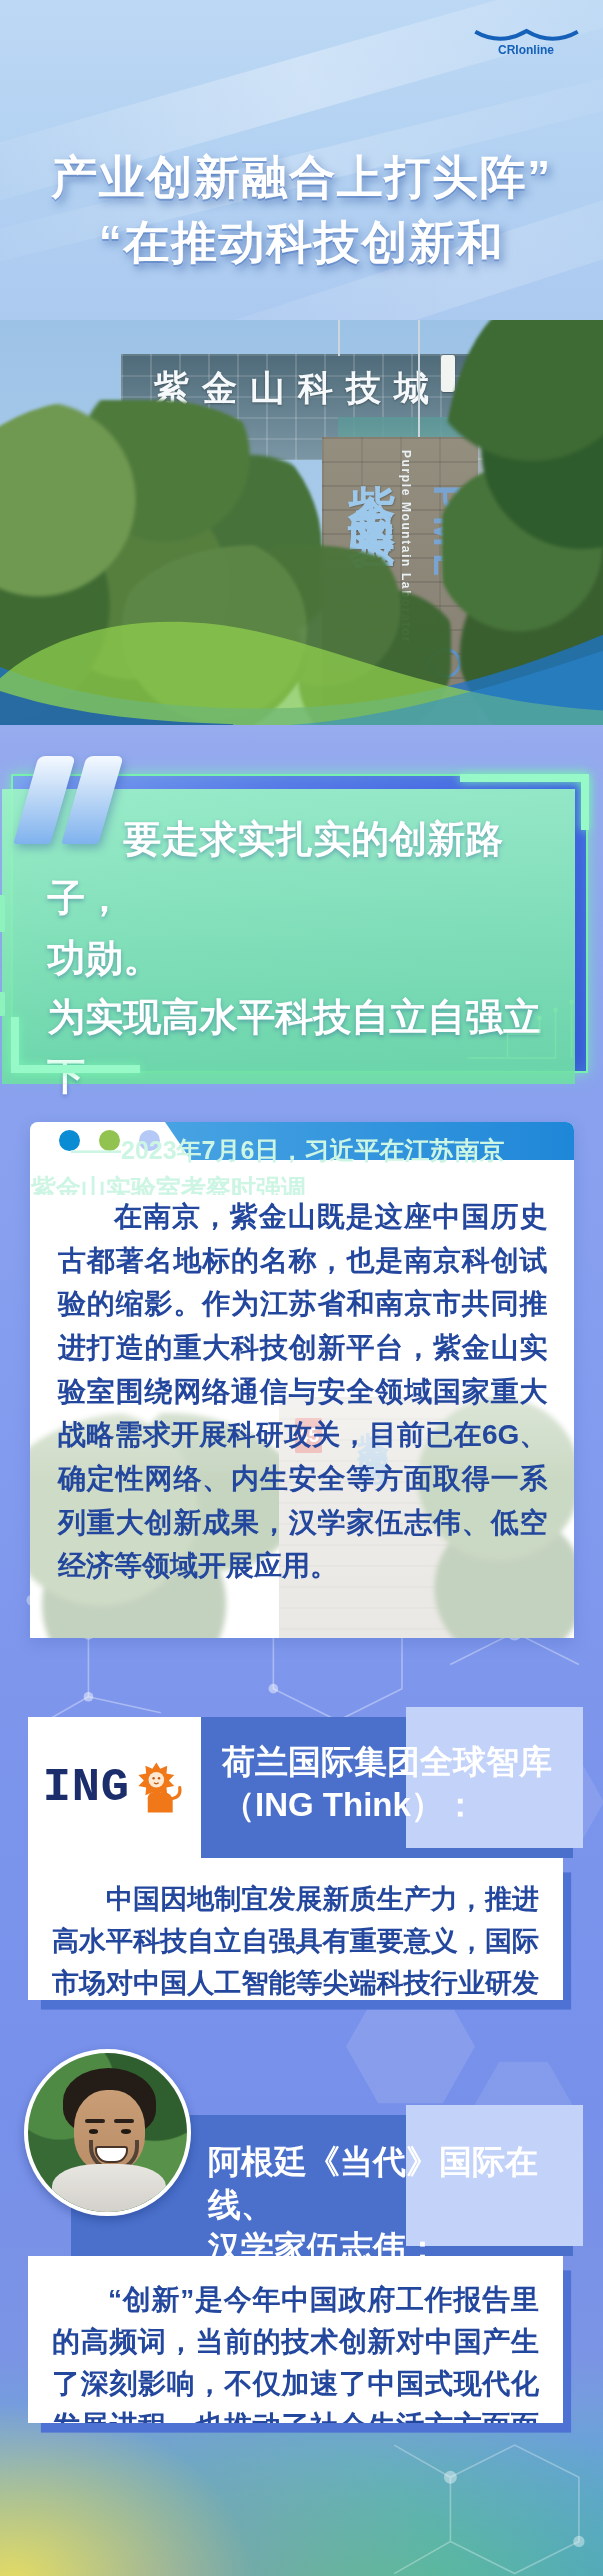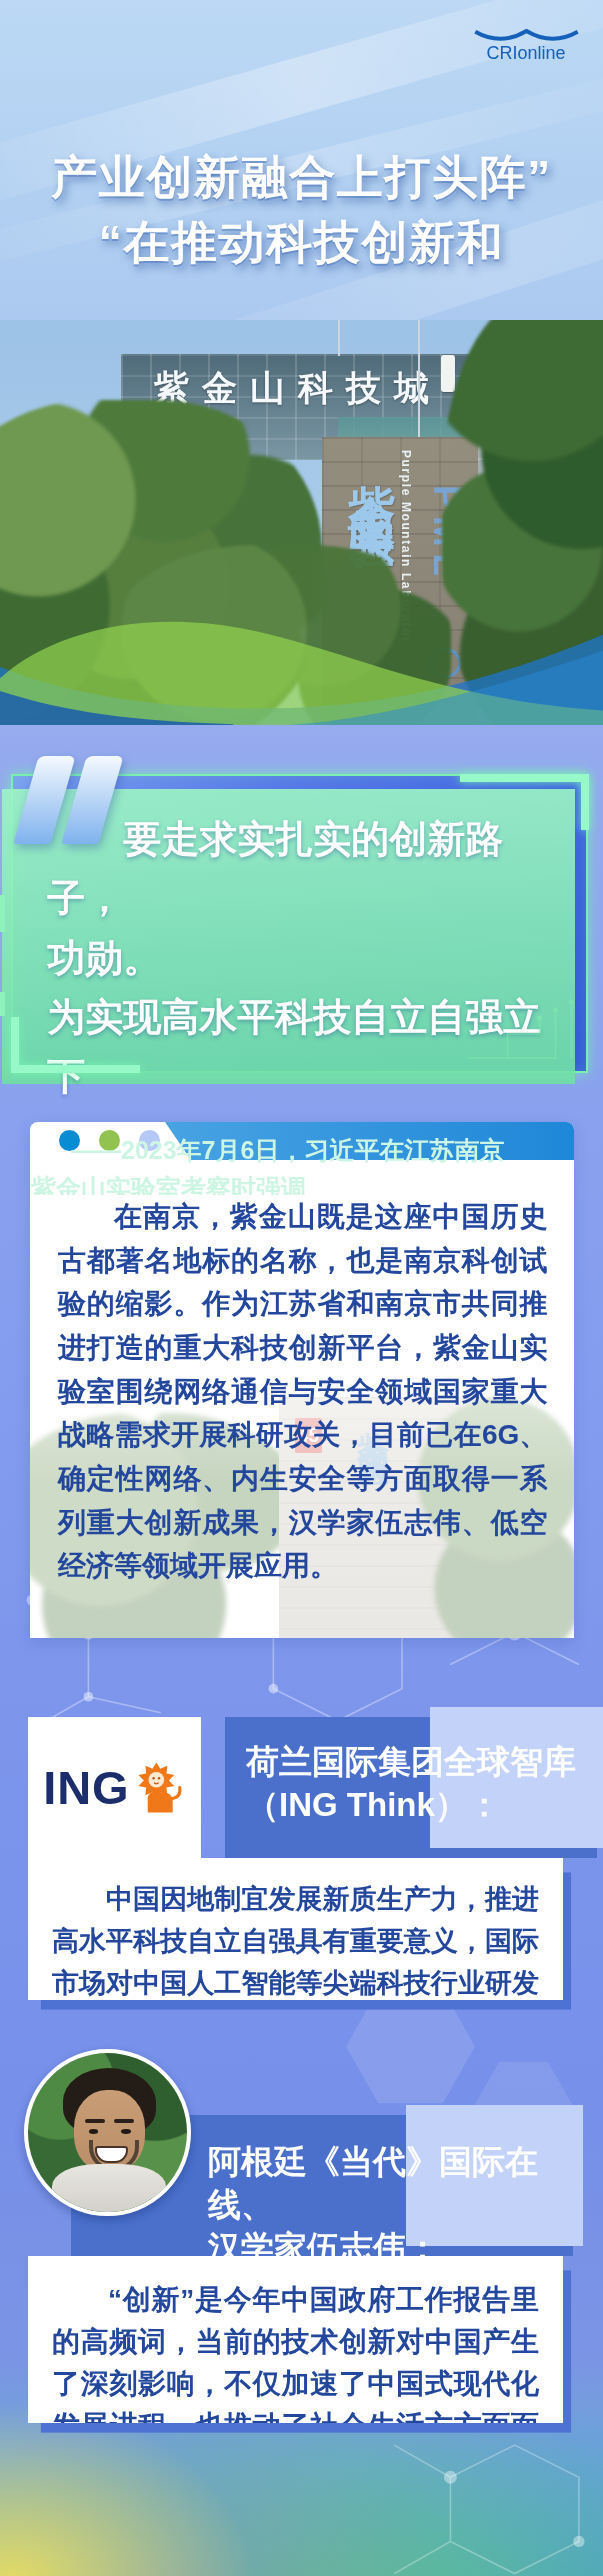--- a/index.html
+++ b/index.html
@@ -16,21 +16,21 @@
   .streak{position:absolute;left:-97px;width:804px;height:56px;opacity:.45;pointer-events:none;
     background:linear-gradient(90deg,transparent,rgba(255,255,255,.75),transparent);}
   .s1{top:56px;transform:rotate(-16deg);}
   .s2{top:153px;height:32px;transform:rotate(-14deg);opacity:.3;}
   .s3{top:241px;left:80px;transform:rotate(-18deg);opacity:.25;}
 
   
   .brand{position:absolute;left:469px;top:27px;width:114px;text-align:center;}
   .brand-cn{font-size:36px;font-weight:900;color:#1560b8;line-height:1;letter-spacing:0.8px;}
   .brand-cn .red{color:#e02318;font-size:42px;}
-  .brand-en{font-size:18px;font-weight:400;color:#1560b8;letter-spacing:0;margin-top:-3.2px;}
+  .brand-en{font-size:12px;font-weight:700;color:#1560b8;letter-spacing:0;margin-top:-3.2px;}
 
   
   .headline{position:absolute;top:145px;left:0;width:100%;text-align:center;color:#fff;
     font-size:46px;font-weight:900;line-height:1.42;letter-spacing:1.6px;
     text-shadow:0 2.4px 0 rgba(45,95,180,.35),3.2px 4.8px 8px rgba(30,70,150,.5);}
 
   
   .photo{position:absolute;left:0;top:320px;width:603px;height:405px;overflow:hidden;
     background:linear-gradient(180deg,#9cc2e6 0%,#a9cbea 50%,#b6d4ec 100%);}
   .bldgA{position:absolute;left:121px;top:34px;width:354px;height:106px;
@@ -146,25 +146,25 @@
     background:linear-gradient(180deg,#fff 8%,rgba(255,255,255,0) 100%);}
 
   
   .mol{position:absolute;pointer-events:none;}
   .hexo{position:absolute;pointer-events:none;
     clip-path:polygon(25% 3%,75% 3%,100% 50%,75% 97%,25% 97%,0 50%);}
 
   
   .ing-box{position:absolute;left:28px;top:1717px;width:173px;height:141px;background:#fff;
     display:flex;align-items:center;justify-content:center;gap:6.4px;z-index:2;}
-  .ing-word{font-family:Liberation Sans, sans-serif;font-weight:700;font-size:47px;color:#1b2d6b;letter-spacing:0.8px;}
+  .ing-word{font-family:Liberation Mono, monospace;font-weight:700;font-size:47px;color:#1b2d6b;letter-spacing:0.8px;}
   .banner{position:absolute;background:#4a70cc;color:#fff;font-weight:900;z-index:2;}
   .banner .bshadow{position:absolute;right:-9.7px;top:-9.7px;width:177px;height:100%;background:#c3d2f8;z-index:-1;}
   .ing-banner{left:201px;top:1717px;width:372px;height:141px;padding:24px 0 0 21px;
-    font-size:33px;line-height:1.3;box-sizing:border-box;margin-left:24px;}
+    font-size:33px;line-height:1.3;box-sizing:border-box;}
   .wcard{position:absolute;left:28px;background:#fff;box-shadow:10.5px 12px 0 -2.4px #4e71d4;z-index:2;}
   .wcard p{margin:21px 24px;font-size:27px;line-height:1.55;font-weight:700;color:#24479e;
     text-align:justify;text-indent:2em;}
   .ing-card{top:1858px;width:535px;height:142px;overflow:hidden;}
 
   
   .avatar{position:absolute;left:24px;top:2049px;width:159px;height:159px;border-radius:50%;
     border:4.8px solid #fff;overflow:hidden;z-index:4;box-shadow:0 4px 9.7px rgba(10,30,90,.3);
     background:
       radial-gradient(circle at 20% 20%,#4f8a44 0 30%,transparent 31%),

